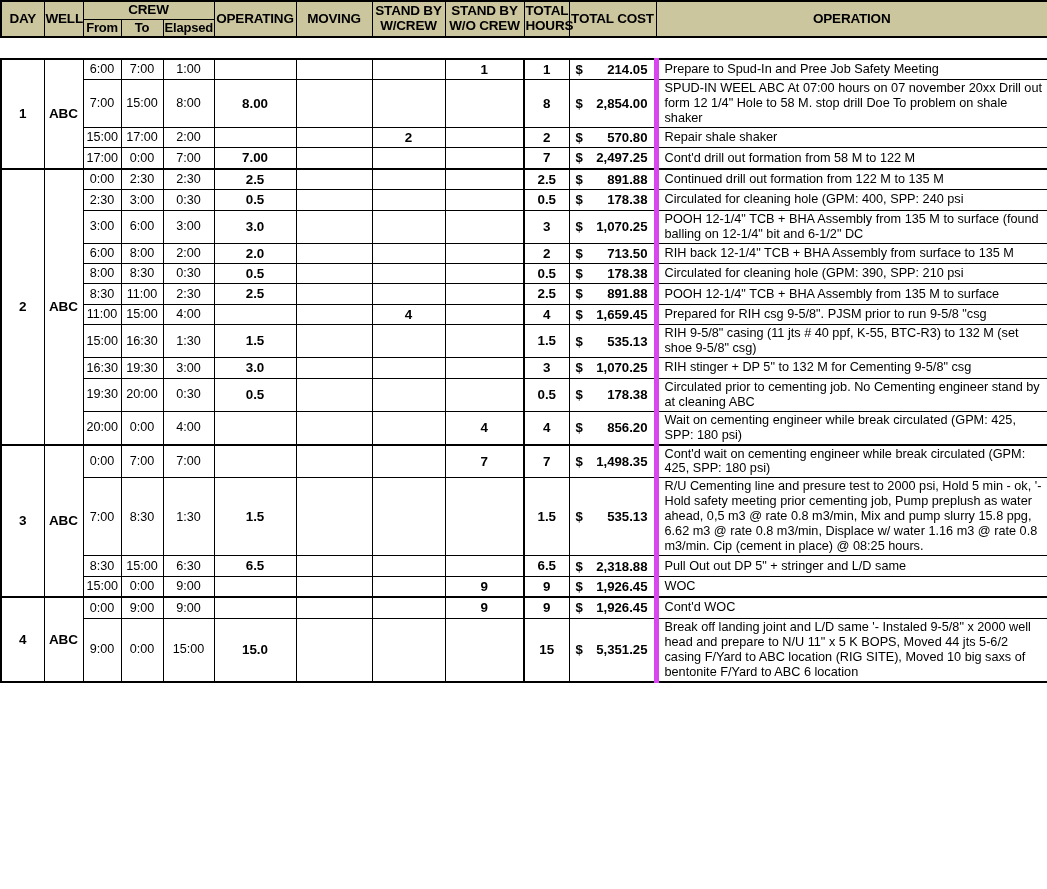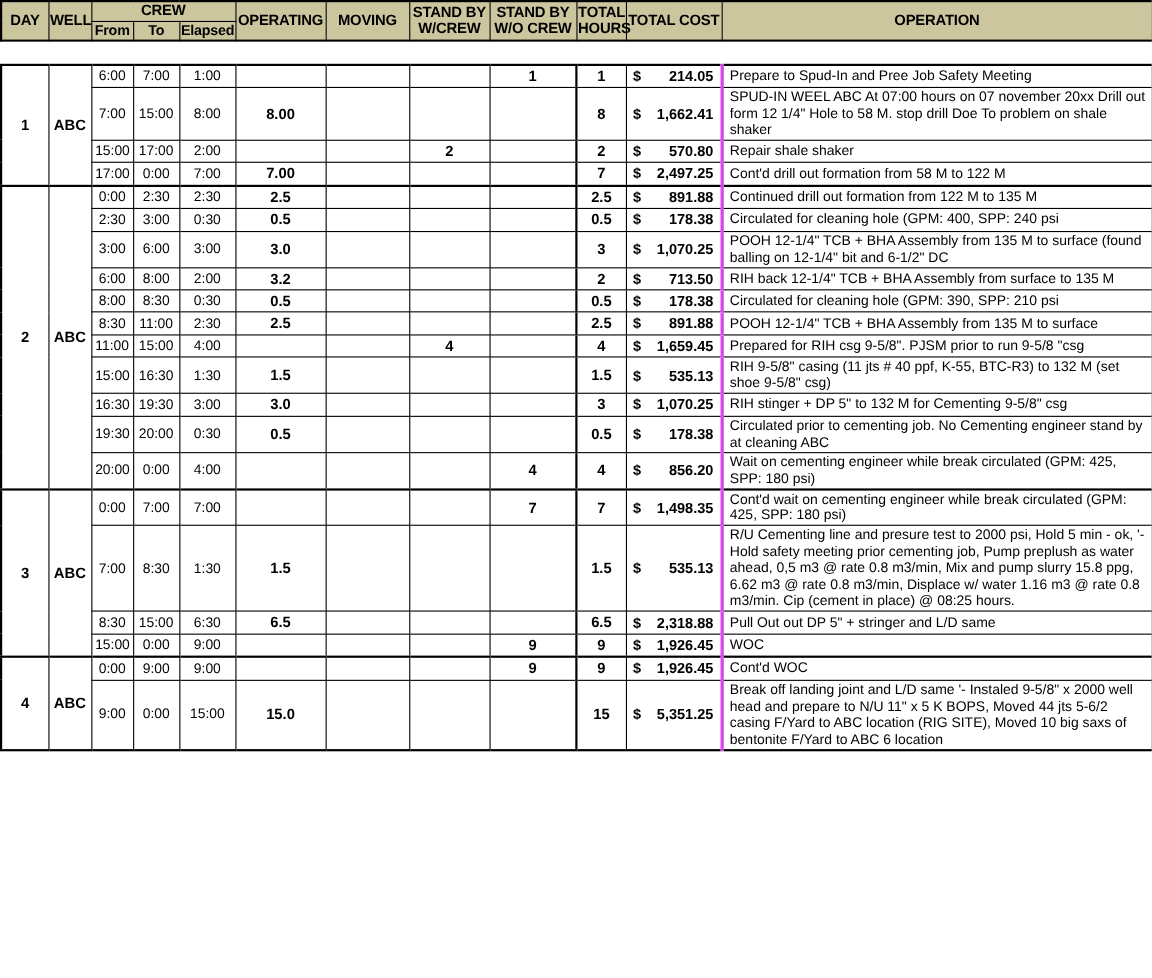--- a/index.html
+++ b/index.html
@@ -99,21 +99,21 @@
     justify-content: space-between;
     align-items: center;
   }
   td.c-cost .cur { }
   td.c-cost .amt { }
   td.c-op {
     text-align: left;
     font-size: 12.7px;
     padding: 1px 4px 1px 6px;
     line-height: 1.18;
-    border-left: 3px solid #d946ef;
+    border-left: 5px solid #d946ef;
   }
 
   
   tr.grp-end > td {
     border-bottom: 2px solid #000;
   }
   tr.grp-start > td {
     border-top: 2px solid #000;
   }
   td.daycell {
@@ -219,21 +219,21 @@
           <td class="c-to">15:00</td>
           <td class="c-elapsed">8:00</td>
           <td class="c-oper">8.00</td>
           <td class="c-moving"></td>
           <td class="c-sbw"></td>
           <td class="c-sbwo"></td>
           <td class="c-total">8</td>
           <td class="c-cost">
             <span class="cost-wrap">
               <span class="cur">$</span>
-              <span class="amt">1,662.41</span>
+              <span class="amt">2,854.00</span>
             </span>
           </td>
           <td class="c-op">SPUD-IN WEEL ABC At 07:00 hours on 07 november 20xx Drill out form 12 1/4" Hole to 58 M. stop drill Doe To problem on shale shaker</td>
         </tr>
         <tr>
           <td class="c-from">15:00</td>
           <td class="c-to">17:00</td>
           <td class="c-elapsed">2:00</td>
           <td class="c-oper"></td>
           <td class="c-moving"></td>
@@ -315,21 +315,21 @@
               <span class="cur">$</span>
               <span class="amt">1,070.25</span>
             </span>
           </td>
           <td class="c-op">POOH 12-1/4" TCB + BHA Assembly from 135 M to surface  (found balling on 12-1/4" bit and 6-1/2" DC</td>
         </tr>
         <tr>
           <td class="c-from">6:00</td>
           <td class="c-to">8:00</td>
           <td class="c-elapsed">2:00</td>
-          <td class="c-oper">3.2</td>
+          <td class="c-oper">2.0</td>
           <td class="c-moving"></td>
           <td class="c-sbw"></td>
           <td class="c-sbwo"></td>
           <td class="c-total">2</td>
           <td class="c-cost">
             <span class="cost-wrap">
               <span class="cur">$</span>
               <span class="amt">713.50</span>
             </span>
           </td>

